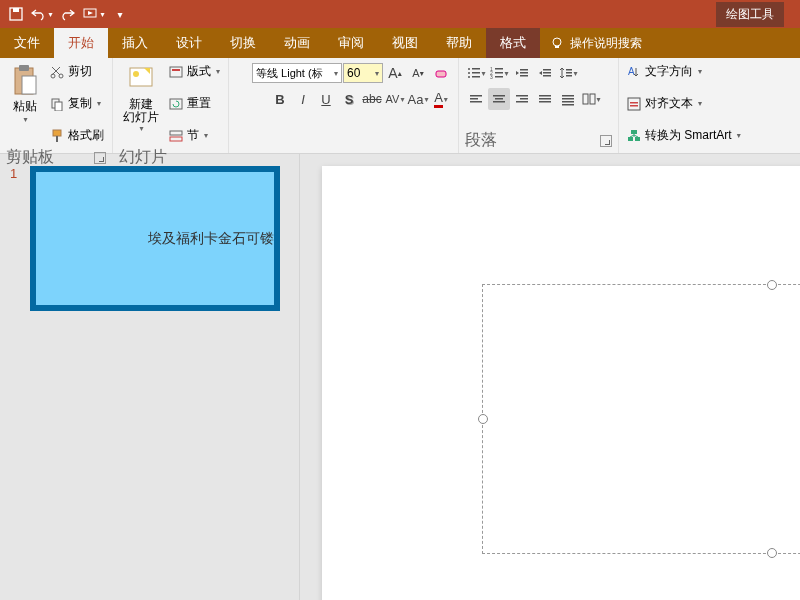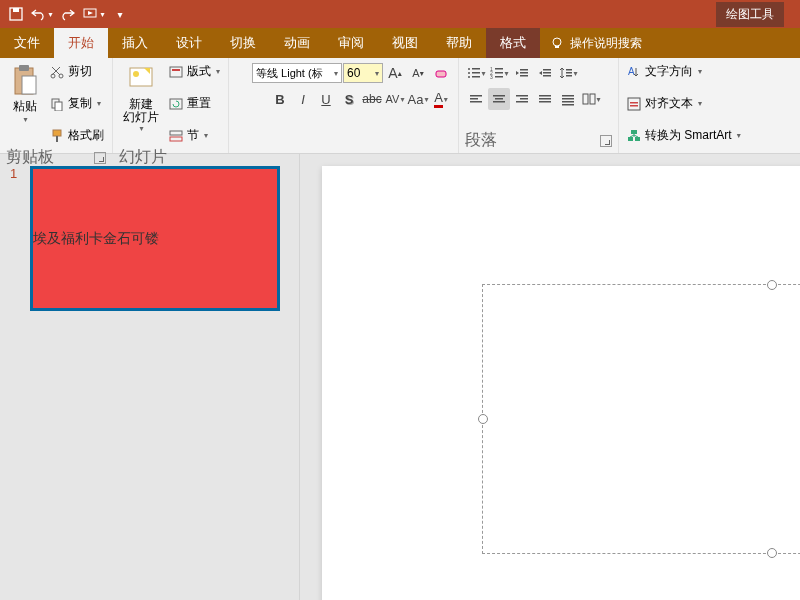--- a/index.html
+++ b/index.html
@@ -25,21 +25,21 @@
 .stack{display:flex;flex-direction:column;gap:13px}
 .fontname{width:90px;height:20px;border:1px solid #ababab;background:#fff;font-size:11px;padding:0 3px;display:flex;align-items:center;justify-content:space-between}
 .fontsize{width:40px;height:20px;border:1px solid #ababab;background:#fef9c3;font-size:12px;padding:0 3px;display:flex;align-items:center;justify-content:space-between}
 .fmtbtn{width:22px;height:22px;display:flex;align-items:center;justify-content:center;cursor:pointer;border-radius:2px;color:#444;font-size:13px}
 .row{display:flex;align-items:center;gap:1px}
 .dd{font-size:8px;color:#666;margin-left:1px}
 .content{display:flex;height:446px;background:#e6e6e6}
 .thumbs{width:300px;border-right:1px solid #d4d4d4;padding:12px 10px;overflow:auto}
 .thumbwrap{display:flex;gap:8px}
 .thumbnum{color:#b7472a;font-size:13px;width:12px}
-.thumb{width:250px;height:145px;background:#ef4444;border:3px solid #0369a1;display:flex;align-items:center;justify-content:flex-start;font-size:14px;color:#333}
+.thumb{width:250px;height:145px;background:#7dd3fc;border:6px solid #0369a1;display:flex;align-items:center;justify-content:flex-end;font-size:14px;color:#333}
 .canvas{flex:1;position:relative;overflow:hidden;background:#e6e6e6}
 .slide{position:absolute;left:22px;top:12px;width:760px;height:560px;background:#fff;box-shadow:0 2px 6px rgba(0,0,0,.15)}
 .textbox{position:absolute;left:160px;top:118px;width:580px;height:270px;border:1px dashed #999}
 .handle{width:10px;height:10px;background:#fff;border:1px solid #888;border-radius:50%;position:absolute}.textbox .h2{left:50%;top:-5px;margin-left:-5px}
 .textbox .h4{left:-5px;top:50%;margin-top:-5px}.textbox .h7{left:50%;bottom:-5px;margin-left:-5px}
 svg{display:block}
 </style>
 </head>
 <body>
 

